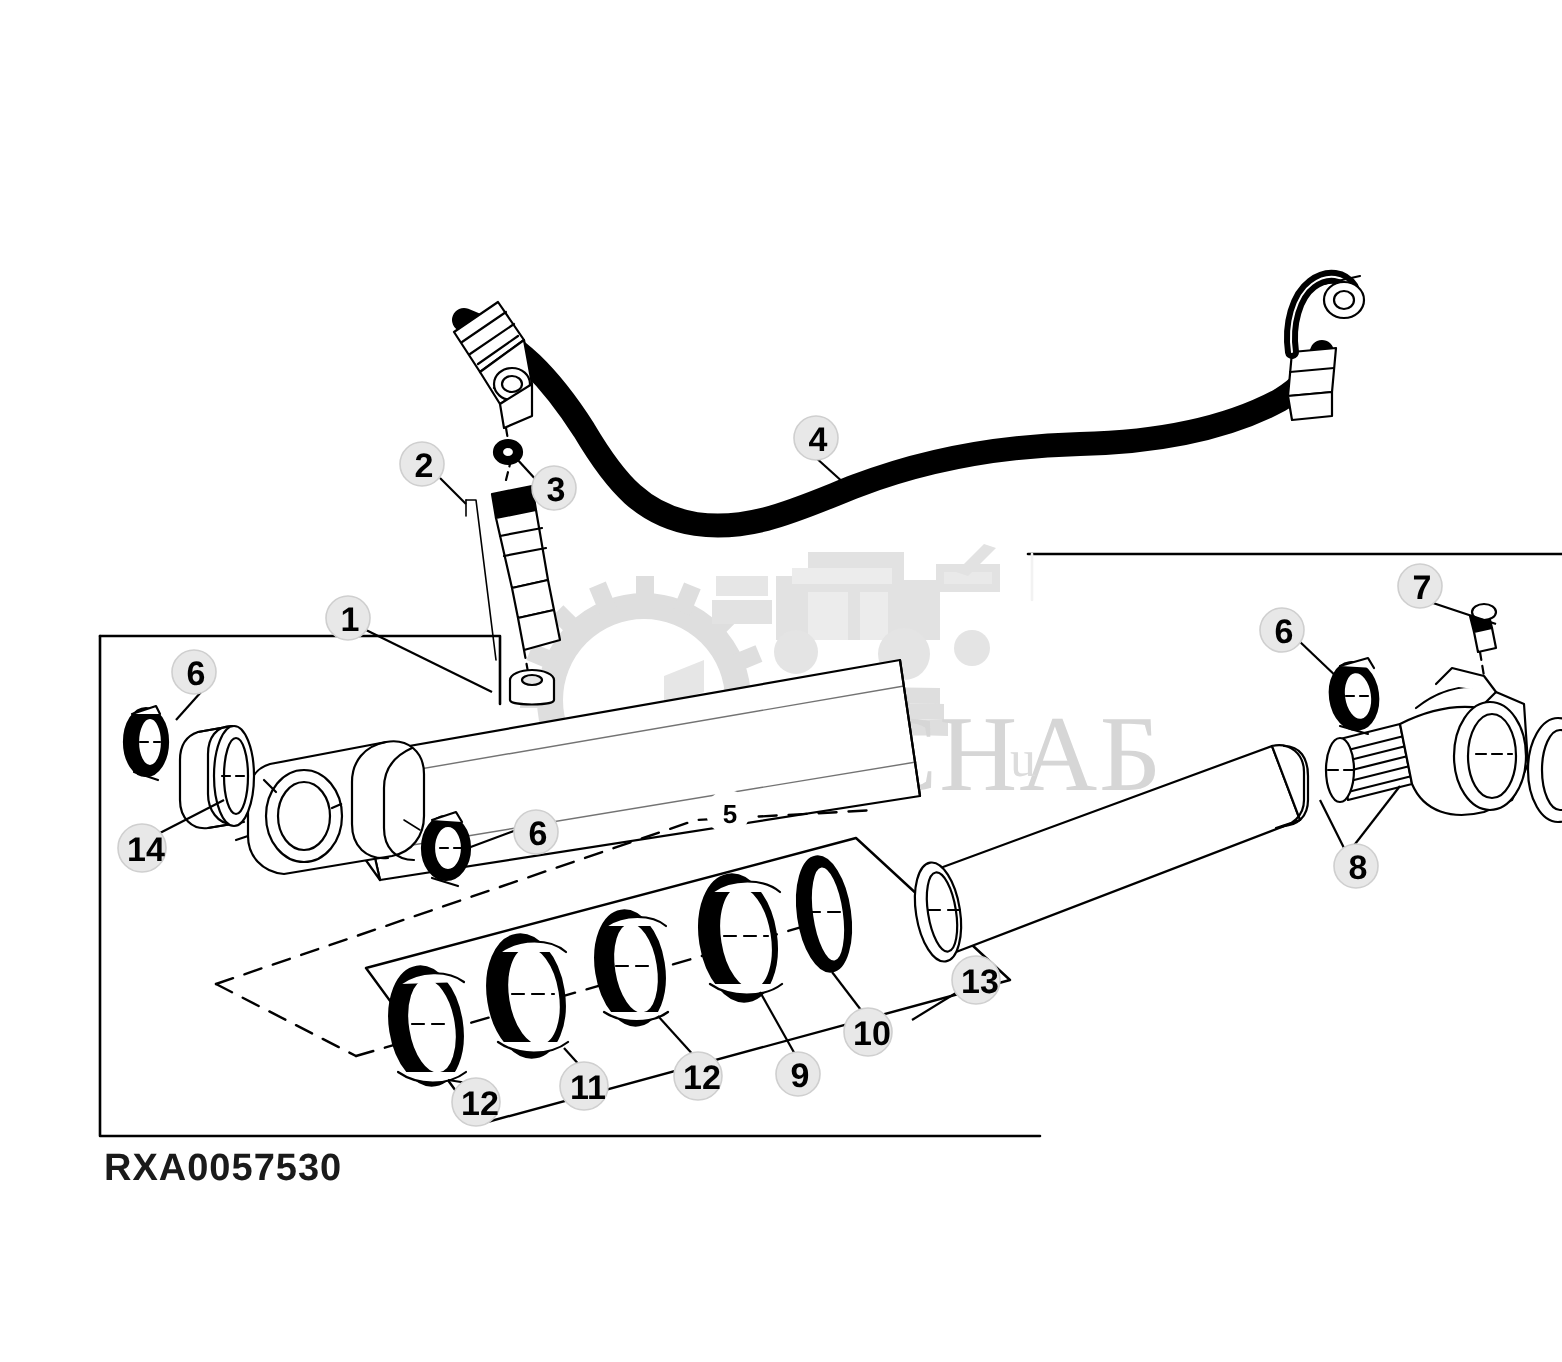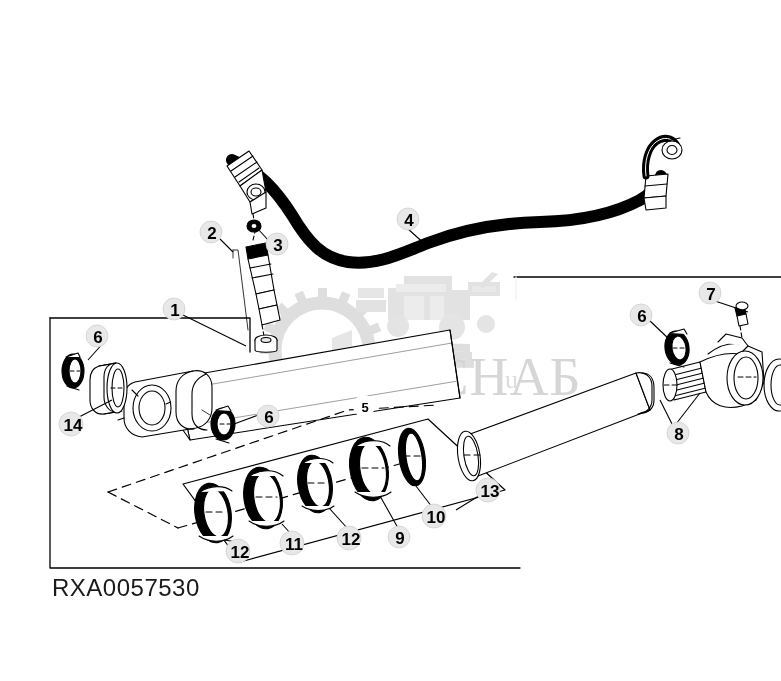--- a/index.html
+++ b/index.html
@@ -3,22 +3,22 @@
 <meta charset="utf-8">
 <style>
   html,body{margin:0;padding:0;background:#ffffff;}
   body{width:781px;height:681px;position:relative;overflow:hidden;
        font-family:"Liberation Sans",sans-serif;color:#000;}
   #stage{position:absolute;left:0;top:0;width:781px;height:681px;}
   svg.layer{position:absolute;left:0;top:0;width:781px;height:681px;overflow:visible;}
   #wm{z-index:1;}
   #art{z-index:3;}
   #marks{z-index:4;}
-  .partnum{position:absolute;left:52px;top:574px;font-size:24px;letter-spacing:.5px;
-           font-family:"Liberation Sans",sans-serif;color:#1a1a1a;z-index:5;}
+  .partnum{position:absolute;left:52px;top:574px;font-size:19px;letter-spacing:.5px;
+           font-family:"Liberation Sans",sans-serif;color:#1a1a1a;z-index:5;font-weight:bold;}
   .cnum{font-family:"Liberation Sans",sans-serif;font-size:17px;font-weight:bold;
         fill:#000;text-anchor:middle;dominant-baseline:central;}
   .wmtxt{font-family:"Liberation Serif",serif;fill:#d6d6d6;}
   .wmtxt2{font-family:"Liberation Serif",serif;fill:#dcdcdc;}
 </style>
 </head>
 <body>
 
 <div id="stage">
 

